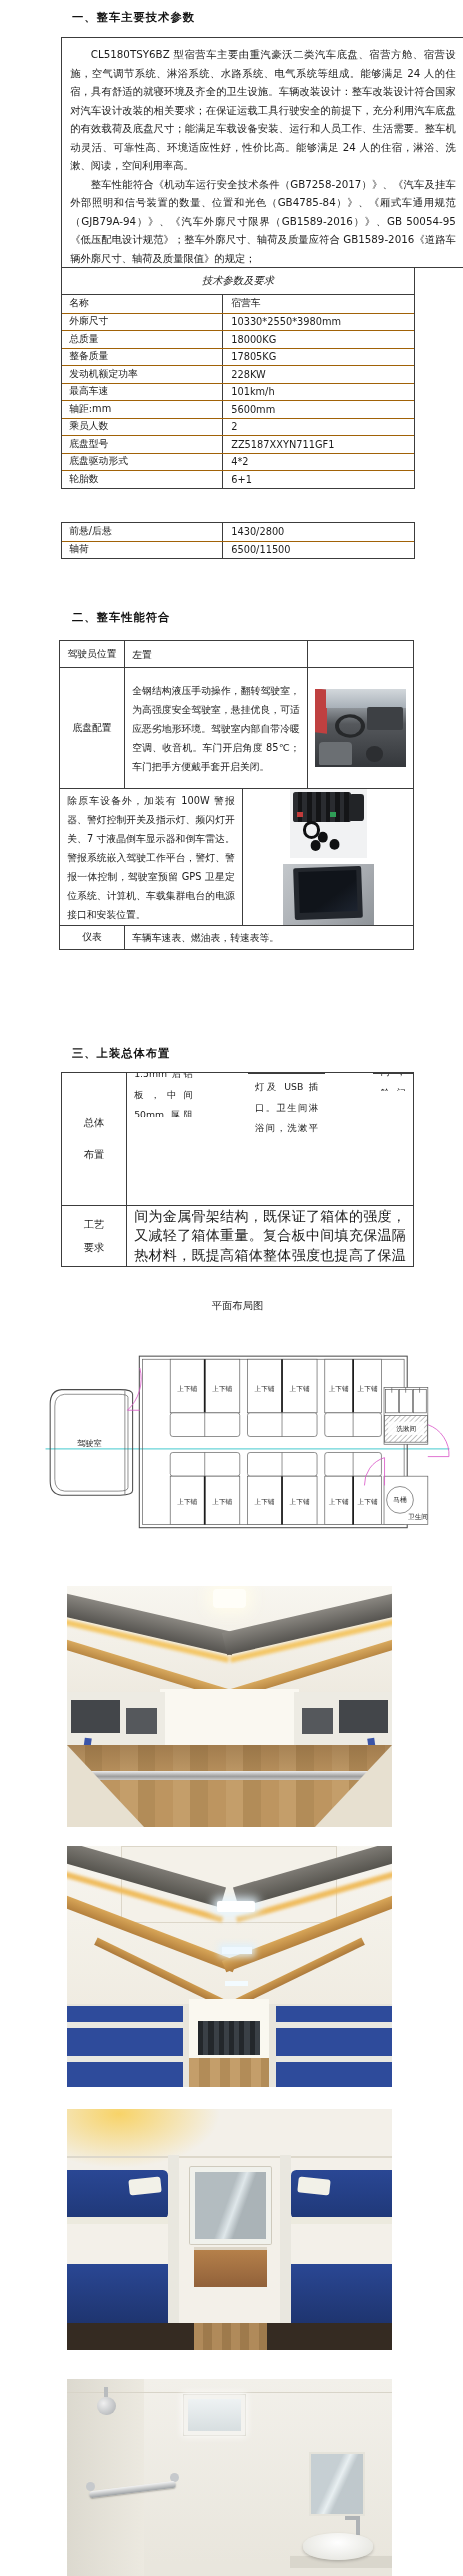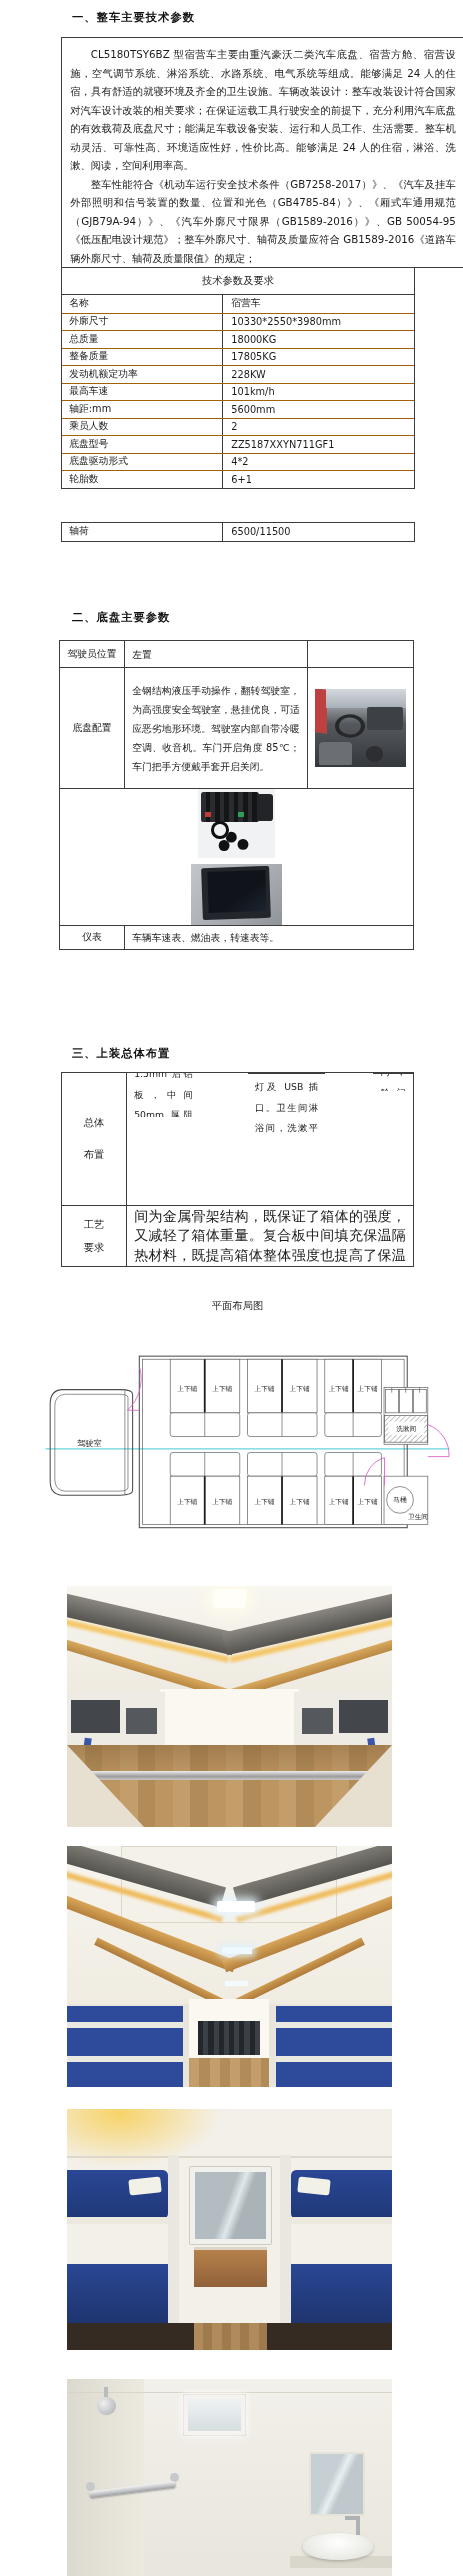--- a/index.html
+++ b/index.html
@@ -11,21 +11,21 @@
   .h1 { position:absolute; left:72px; font-size:11.3px; font-weight:bold; letter-spacing:1px; color:#111; }
 
   
   .introbox { position:absolute; left:61px; top:37px; width:404px; height:231px;
               border:1px solid #3c3c3c; padding:7.2px 8.2px 3.1px; font-size:10.3px; line-height:18.5px;
               text-align:justify; overflow:hidden; }
   .introbox p { text-indent:2em; }
 
   .theader { position:absolute; left:61px; top:268px; width:354px; height:27px;
              border:1px solid #3c3c3c; border-top:none; display:flex; align-items:center;
-             justify-content:center; font-size:10.3px; }
+             justify-content:center; font-size:10.3px;font-style:italic; }
   .ptable  { position:absolute; left:61px; width:354px; border:1px solid #3c3c3c; border-top:none; }
   .ptable.t1 { top:295px; }
   .ptable.t2 { top:522px; border-top:1px solid #3c3c3c; }
   .prow { display:flex; height:17.5px; font-size:9.8px; }
   .prow + .prow { border-top:1px solid #a16207; }
   .pc1 { width:161px; border-right:1px solid #3c3c3c; padding-left:7.2px; display:flex; align-items:center; }
   .pc2 { flex:1; padding-left:8.2px; display:flex; align-items:center; }
 
   
   .chtable { position:absolute; left:59px; top:640px; width:355px; border:1px solid #3c3c3c; }
@@ -287,26 +287,30 @@
         <div class="pc2">4*2</div>
       </div>
     <div class="prow">
         <div class="pc1">轮胎数</div>
         <div class="pc2">6+1</div>
       </div>
   </div>
 
   <div class="ptable t2">
     <div class="prow">
+        <div class="pc1">前悬/后悬</div>
+        <div class="pc2">1430/2800</div>
+      </div>
+    <div class="prow">
         <div class="pc1">轴荷</div>
         <div class="pc2">6500/11500</div>
       </div>
   </div>
 
-  <div class="h1" style="top:610px">二、底盘主要参数</div>
+  <div class="h1" style="top:610px">二、整车性能符合</div>
 
   <div class="chtable">
     <div class="chrow" style="height:26px">
       <div class="chc1">驾驶员位置</div>
       <div class="chc2">左置</div>
       <div class="chc3"></div>
     </div>
     <div class="chrow" style="height:121px">
       <div class="chc1">底盘配置</div>
       <div class="chc2">全钢结构液压手动操作，翻转驾驶室，为高强度安全驾驶室，悬挂优良，可适应恶劣地形环境。驾驶室内部自带冷暖空调、收音机。车门开启角度 85℃；车门把手方便戴手套开启关闭。</div>
@@ -315,20 +319,21 @@
           <div class="cab-red abs"></div>
           <div class="cab-shield abs"></div>
           <div class="cab-dash abs"></div>
           <div class="cab-wheel abs"></div>
           <div class="cab-seat abs"></div>
           <div class="cab-gear abs"></div>
         </div>
       </div>
     </div>
     <div class="chrow" style="height:137px">
+      <div class="chc2">除原车设备外，加装有 100W 警报器、警灯控制开关及指示灯、频闪灯开关、7 寸液晶倒车显示器和倒车雷达。警报系统嵌入驾驶工作平台，警灯、警报一体控制，驾驶室预留 GPS 卫星定位系统、计算机、车载集群电台的电源接口和安装位置。</div>
       <div class="chc3">
         <div class="img-siren">
           <div class="sir-body abs"></div>
           <div class="sir-mic abs"></div>
           <div class="sir-btn1 abs"></div>
           <div class="sir-btn2 abs"></div>
           <div class="sir-coil abs"></div>
         </div>
         <div class="img-mon">
           <div class="mon-frame abs"></div>

